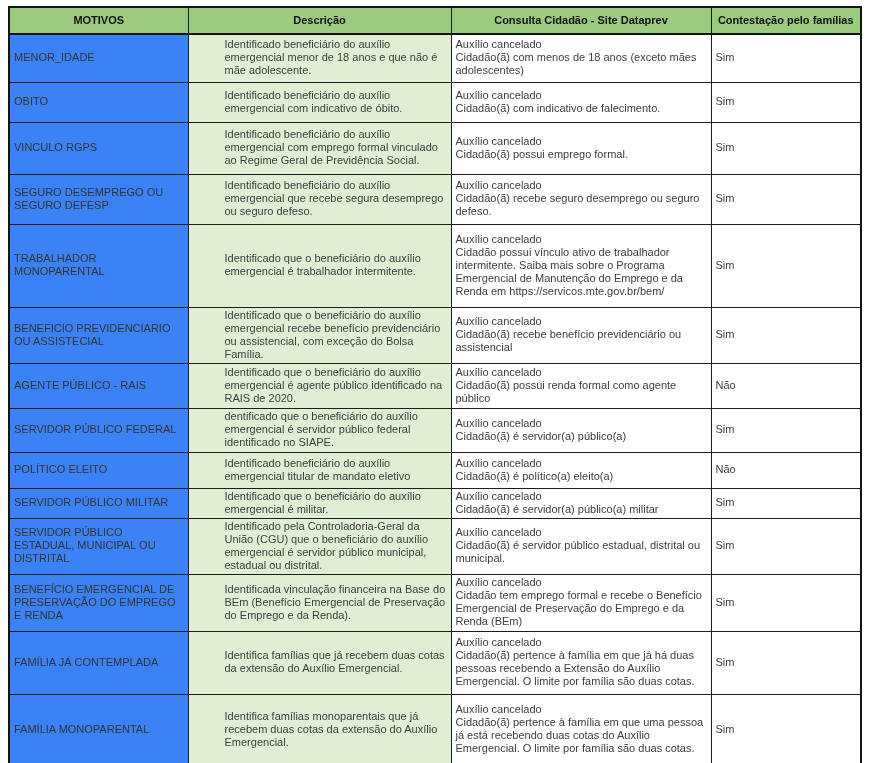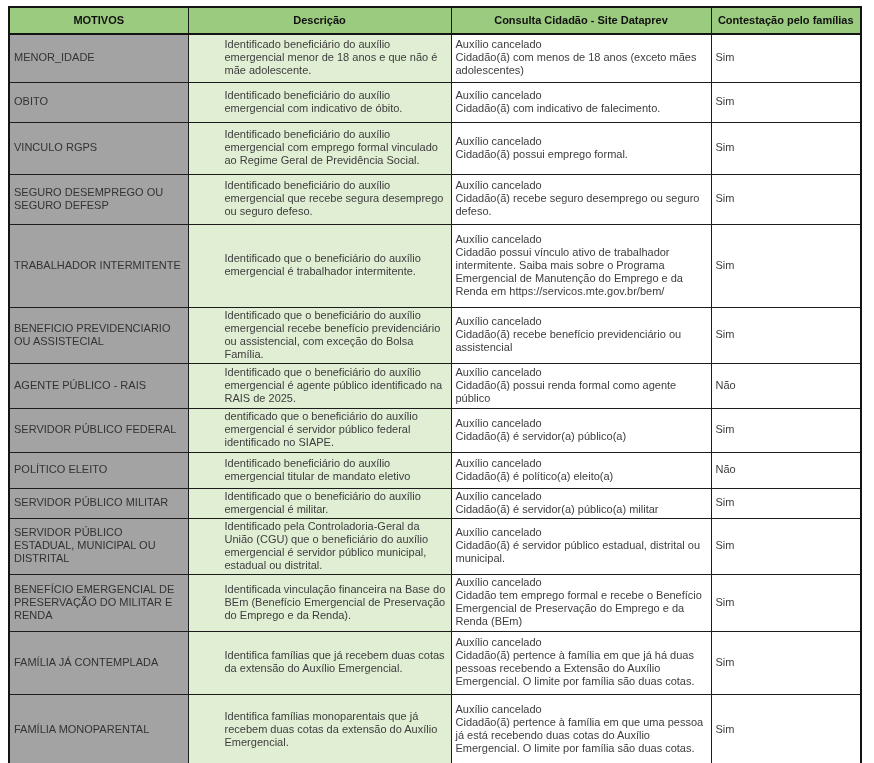--- a/index.html
+++ b/index.html
@@ -42,21 +42,21 @@
   thead th {
     background: #9bcb7e;
     color: #111111;
     font-weight: bold;
     text-align: center;
     height: 22px;
     border-bottom: 2px solid #141414;
   }
   tbody td { color: #3d3d3d; }
   td.motivo-cell {
-    background: #a3a3a3;
+    background: #3b82f6;
     color: #333333;
   }
   td.descricao-cell {
     background: #e0eed4;
     padding-left: 36px;
   }
   td.consulta-cell {
     background: #ffffff;
     white-space: pre-line;
     margin-left: 21px;
@@ -127,38 +127,38 @@
 
   <tr>
     <td class="motivo-cell">SEGURO DESEMPREGO OU SEGURO DEFESP</td>
     <td class="descricao-cell">Identificado beneficiário do auxílio emergencial que recebe segura desemprego ou seguro defeso.</td>
     <td class="consulta-cell">Auxílio cancelado
 Cidadão(ã) recebe seguro desemprego ou seguro defeso.</td>
     <td class="contestacao-cell">Sim</td>
   </tr>
 
   <tr>
-    <td class="motivo-cell">TRABALHADOR INTERMITENTE</td>
+    <td class="motivo-cell">TRABALHADOR MONOPARENTAL</td>
     <td class="descricao-cell">Identificado que o beneficiário do auxílio emergencial é trabalhador intermitente.</td>
     <td class="consulta-cell">Auxílio cancelado
 Cidadão possui vínculo ativo de trabalhador intermitente. Saiba mais sobre  o Programa Emergencial de Manutenção do Emprego e da Renda em https://servicos.mte.gov.br/bem/</td>
     <td class="contestacao-cell">Sim</td>
   </tr>
 
   <tr>
     <td class="motivo-cell">BENEFICIO PREVIDENCIARIO OU ASSISTECIAL</td>
     <td class="descricao-cell">Identificado que o beneficiário do auxílio emergencial recebe benefício previdenciário ou assistencial, com exceção do Bolsa Família.</td>
     <td class="consulta-cell">Auxílio cancelado
 Cidadão(ã) recebe benefício previdenciário ou assistencial</td>
     <td class="contestacao-cell">Sim</td>
   </tr>
 
   <tr>
     <td class="motivo-cell">AGENTE PÚBLICO - RAIS</td>
-    <td class="descricao-cell">Identificado que o beneficiário do auxílio emergencial é agente público identificado na RAIS de 2025.</td>
+    <td class="descricao-cell">Identificado que o beneficiário do auxílio emergencial é agente público identificado na RAIS de 2020.</td>
     <td class="consulta-cell">Auxílio cancelado
 Cidadão(ã) possui renda formal como agente público</td>
     <td class="contestacao-cell">Não</td>
   </tr>
 
   <tr>
     <td class="motivo-cell">SERVIDOR PÚBLICO FEDERAL</td>
     <td class="descricao-cell">dentificado que o beneficiário do auxílio emergencial é servidor público federal identificado no SIAPE.</td>
     <td class="consulta-cell">Auxílio cancelado
 Cidadão(ã) é servidor(a) público(a)</td>
@@ -183,21 +183,21 @@
 
   <tr>
     <td class="motivo-cell">SERVIDOR PÚBLICO ESTADUAL, MUNICIPAL OU DISTRITAL</td>
     <td class="descricao-cell">Identificado pela Controladoria-Geral da União (CGU) que o beneficiário do auxílio emergencial é servidor público municipal, estadual ou distrital.</td>
     <td class="consulta-cell">Auxílio cancelado
 Cidadão(ã) é servidor público estadual, distrital ou municipal.</td>
     <td class="contestacao-cell">Sim</td>
   </tr>
 
   <tr>
-    <td class="motivo-cell">BENEFÍCIO EMERGENCIAL DE PRESERVAÇÃO DO MILITAR E RENDA</td>
+    <td class="motivo-cell">BENEFÍCIO EMERGENCIAL DE PRESERVAÇÃO DO EMPREGO E RENDA</td>
     <td class="descricao-cell">Identificada vinculação financeira na Base do BEm (Benefício Emergencial de Preservação do Emprego e da Renda).</td>
     <td class="consulta-cell">Auxílio cancelado
 Cidadão tem emprego formal e recebe o Benefício Emergencial de Preservação do Emprego e da Renda (BEm)</td>
     <td class="contestacao-cell">Sim</td>
   </tr>
 
   <tr>
     <td class="motivo-cell">FAMÍLIA JÁ CONTEMPLADA</td>
     <td class="descricao-cell">Identifica famílias que já recebem duas cotas da extensão do Auxílio Emergencial.</td>
     <td class="consulta-cell">Auxílio cancelado

